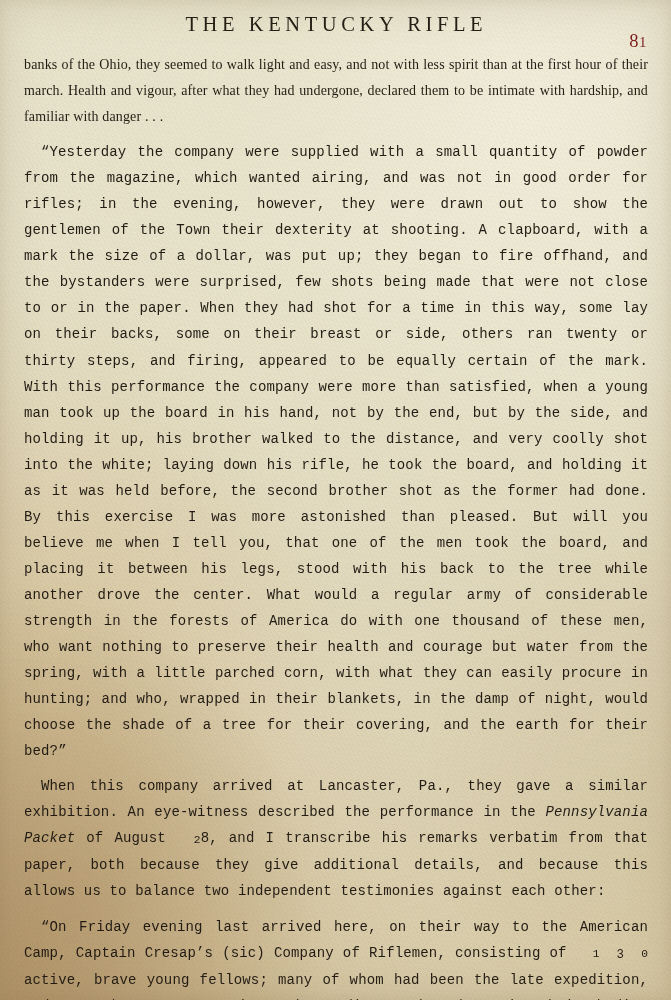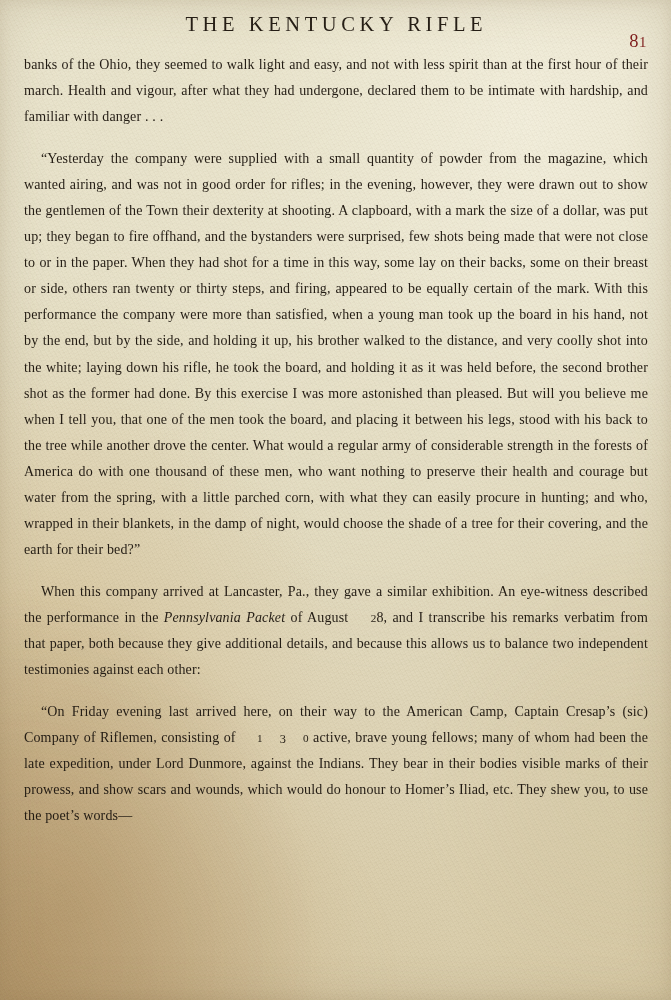--- a/index.html
+++ b/index.html
@@ -114,21 +114,22 @@
     word-spacing: 0.005em;
     -webkit-font-smoothing: antialiased;
   }
   .para.indent {
     text-indent: 17px;
   }
   .para.flush {
     text-indent: 0;
   }
   .para + .para {
-    margin-top: 16px;
+    margin-top: 9px;
+    font-family: Liberation Mono, monospace;
   }
   em.title {
     font-style: italic;
   }
 
   
   #ink-fade {
     position: absolute;
     inset: 0;
     z-index: 4;

